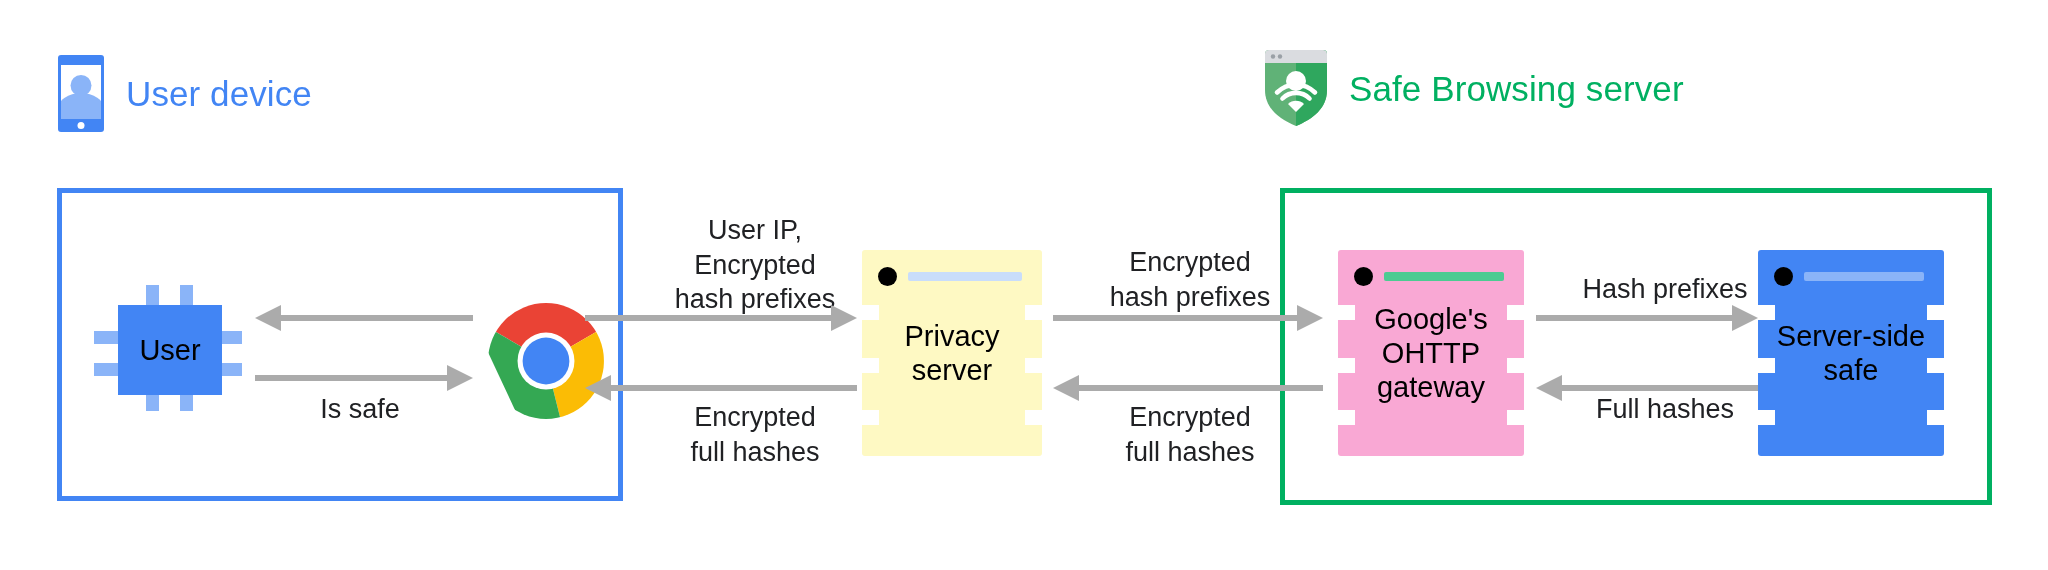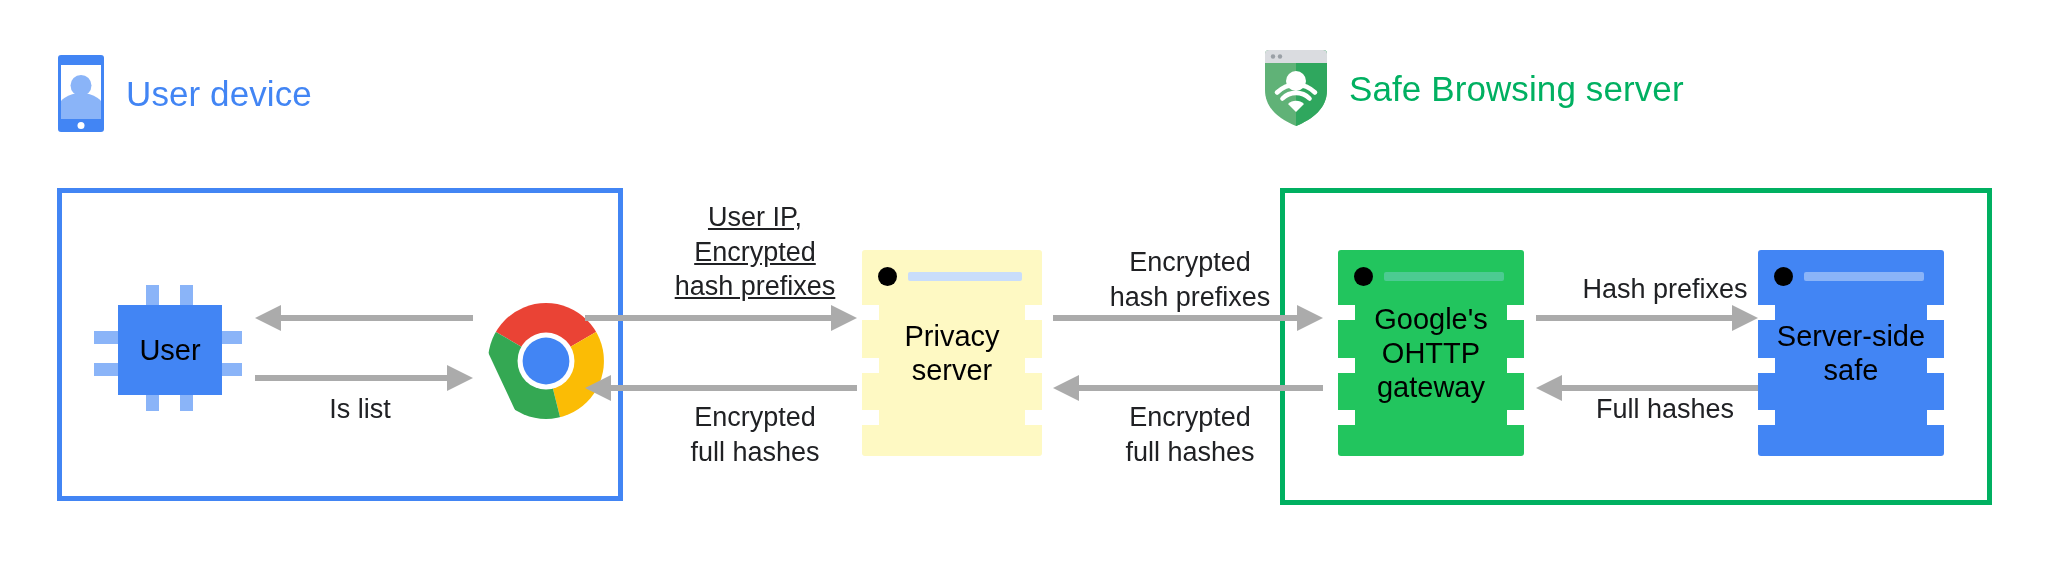--- a/index.html
+++ b/index.html
@@ -278,23 +278,23 @@
 
   <div class="arrow-row" style="left:255px; top:305px; width:218px;">
     <div class="arrow-head left" style="left:0;"></div>
     <div class="arrow-line" style="left:24px; right:0;"></div>
   </div>
 
   <div class="arrow-row" style="left:255px; top:365px; width:218px;">
     <div class="arrow-line" style="left:0; right:24px;"></div>
     <div class="arrow-head right" style="right:0;"></div>
   </div>
-  <div class="caption" style="left:265px; top:392px; width:190px;">Is list</div>
-
-  <div class="caption" style="left:640px; top:200px; width:230px;text-decoration:underline;">User IP,
+  <div class="caption" style="left:265px; top:392px; width:190px;">Is safe</div>
+
+  <div class="caption" style="left:640px; top:213px; width:230px;">User IP,
 Encrypted
 hash prefixes</div>
   <div class="arrow-row" style="left:585px; top:305px; width:272px;">
     <div class="arrow-line" style="left:0; right:24px;"></div>
     <div class="arrow-head right" style="right:0;"></div>
   </div>
 
   <div class="arrow-row" style="left:585px; top:375px; width:272px;">
     <div class="arrow-head left" style="left:0;"></div>
     <div class="arrow-line" style="left:24px; right:0;"></div>
@@ -322,21 +322,21 @@
     <div class="arrow-head right" style="right:0;"></div>
   </div>
 
   <div class="arrow-row" style="left:1053px; top:375px; width:270px;">
     <div class="arrow-head left" style="left:0;"></div>
     <div class="arrow-line" style="left:24px; right:0;"></div>
   </div>
   <div class="caption" style="left:1075px; top:400px; width:230px;">Encrypted
 full hashes</div>
 
-  <div class="server" style="left:1338px; top:250px; width:186px; height:206px; background:#22c55e;">
+  <div class="server" style="left:1338px; top:250px; width:186px; height:206px; background:#f9a8d4;">
     <div class="dot"></div>
     <div class="bar" style="background:#4CCB92;"></div>
     <div class="notch l" style="top:55px;"></div>
     <div class="notch l" style="top:108px;"></div>
     <div class="notch l" style="top:160px;"></div>
     <div class="notch r" style="top:55px;"></div>
     <div class="notch r" style="top:108px;"></div>
     <div class="notch r" style="top:160px;"></div>
     <div class="label">Google's
 OHTTP

